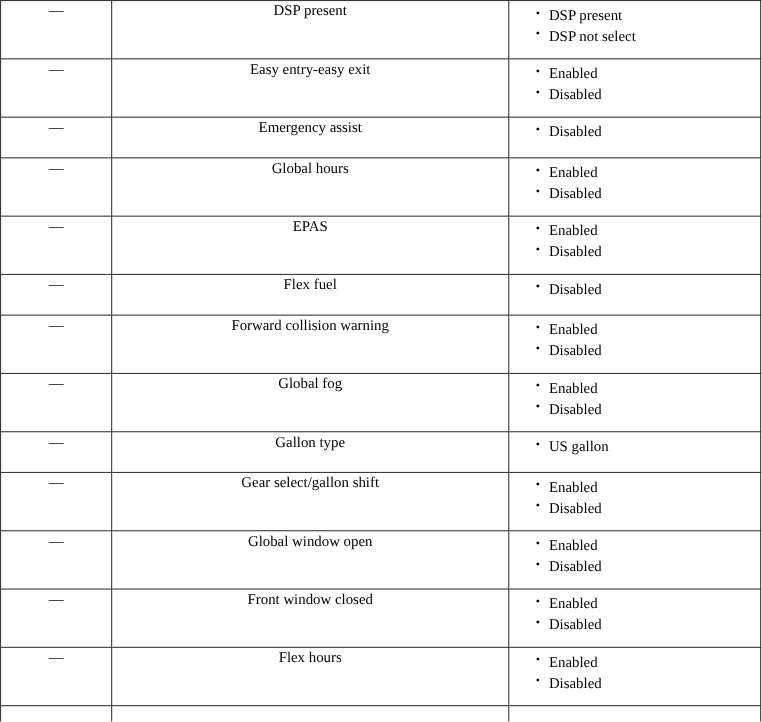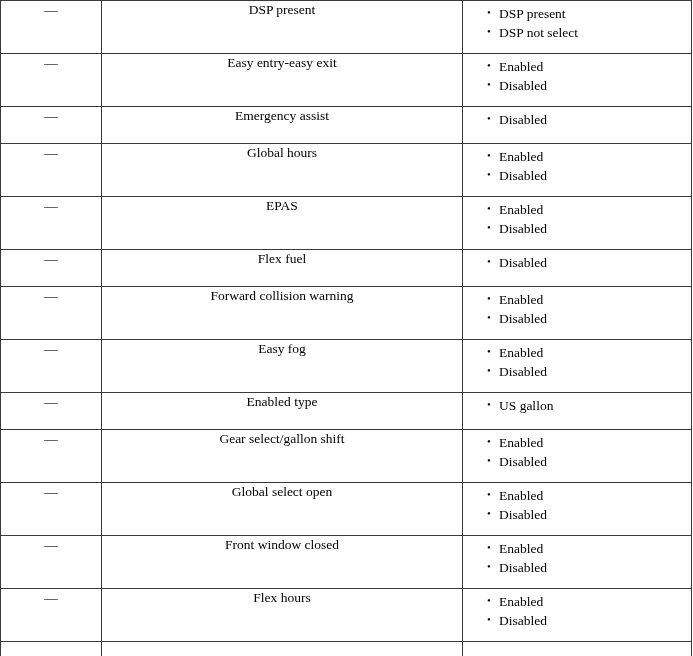--- a/index.html
+++ b/index.html
@@ -157,50 +157,50 @@
         <td class="name-cell"><span class="name-text">Forward collision warning</span></td>
         <td class="vals-cell">
           <ul class="val-list">
             <li>Enabled</li>
             <li>Disabled</li>
           </ul>
         </td>
       </tr>
       <tr class="r-two">
         <td class="dash-cell"><span class="dash-glyph">—</span></td>
-        <td class="name-cell"><span class="name-text">Easy fog</span></td>
+        <td class="name-cell"><span class="name-text">Global fog</span></td>
         <td class="vals-cell">
           <ul class="val-list">
             <li>Enabled</li>
             <li>Disabled</li>
           </ul>
         </td>
       </tr>
       <tr class="r-one">
         <td class="dash-cell"><span class="dash-glyph">—</span></td>
-        <td class="name-cell"><span class="name-text">Enabled type</span></td>
+        <td class="name-cell"><span class="name-text">Gallon type</span></td>
         <td class="vals-cell">
           <ul class="val-list">
             <li>US gallon</li>
           </ul>
         </td>
       </tr>
       <tr class="r-two">
         <td class="dash-cell"><span class="dash-glyph">—</span></td>
         <td class="name-cell"><span class="name-text">Gear select/gallon shift</span></td>
         <td class="vals-cell">
           <ul class="val-list">
             <li>Enabled</li>
             <li>Disabled</li>
           </ul>
         </td>
       </tr>
       <tr class="r-two">
         <td class="dash-cell"><span class="dash-glyph">—</span></td>
-        <td class="name-cell"><span class="name-text">Global select open</span></td>
+        <td class="name-cell"><span class="name-text">Global window open</span></td>
         <td class="vals-cell">
           <ul class="val-list">
             <li>Enabled</li>
             <li>Disabled</li>
           </ul>
         </td>
       </tr>
       <tr class="r-two">
         <td class="dash-cell"><span class="dash-glyph">—</span></td>
         <td class="name-cell"><span class="name-text">Front window closed</span></td>

